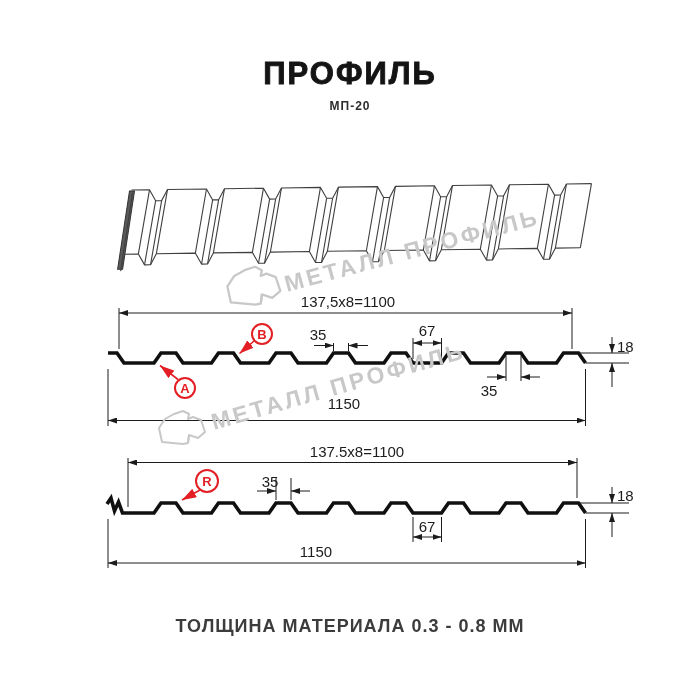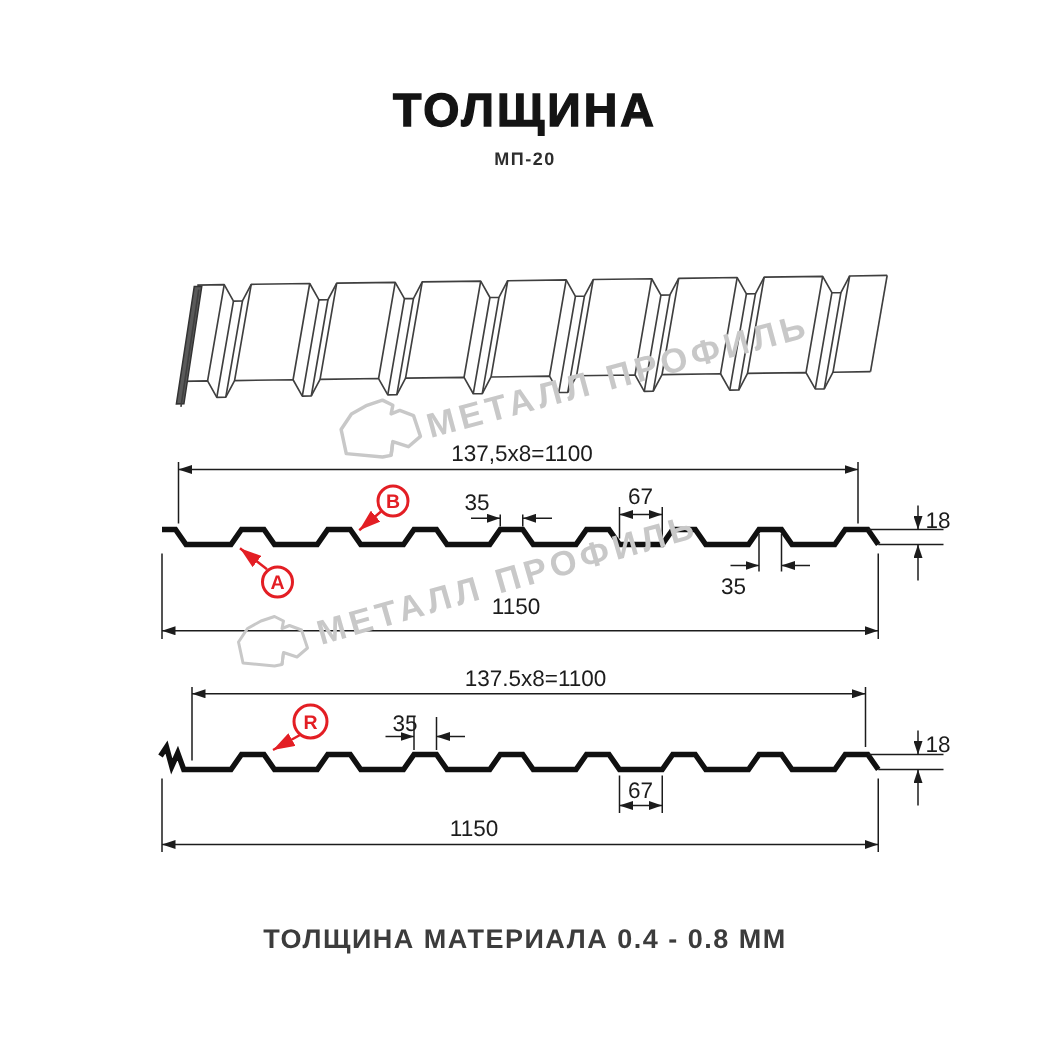--- a/index.html
+++ b/index.html
@@ -22,21 +22,21 @@
   .wmlogo{fill:none;stroke-width:2;stroke-linejoin:round;}
   .redcirc{fill:#ffffff;stroke:#e31e24;stroke-width:2;}
   .redline{stroke:#e31e24;stroke-width:1.6;fill:none;}
   .redletter{font-size:13px;font-weight:700;fill:#e31e24;text-anchor:middle;}
 </style>
 </head>
 <body>
 
 <div id="stage">
 
-  <div class="page-title">ТОЛЩИНА</div>
+  <div class="page-title">ПРОФИЛЬ</div>
   <div class="page-subtitle">МП-20</div>
 
   <svg width="700" height="700" viewBox="0 0 700 700">
     <defs>
       <marker id="arrB" markerWidth="9" markerHeight="6" refX="9" refY="3" orient="auto-start-reverse">
         <path d="M0,0 L9,3 L0,6 Z" fill="#1c1c1c"></path>
       </marker>
       <marker id="arrR" markerWidth="9" markerHeight="6" refX="9" refY="3" orient="auto">
         <path d="M0,0 L9,3 L0,6 Z" fill="#e31e24"></path>
       </marker>
@@ -162,14 +162,14 @@
       <text class="dim" x="316" y="557" text-anchor="middle">1150</text>
 
       <g>
         <line class="redline" x1="200" y1="490" x2="182" y2="500" marker-end="url(#arrR)"></line>
         <circle class="redcirc" cx="207" cy="481" r="11"></circle>
         <text class="redletter" x="207" y="486">R</text>
       </g>
     </g>
   </svg>
 
-  <div class="footer-note">ТОЛЩИНА МАТЕРИАЛА 0.4 - 0.8 ММ</div>
+  <div class="footer-note">ТОЛЩИНА МАТЕРИАЛА 0.3 - 0.8 ММ</div>
 </div>
 
 </body></html>

